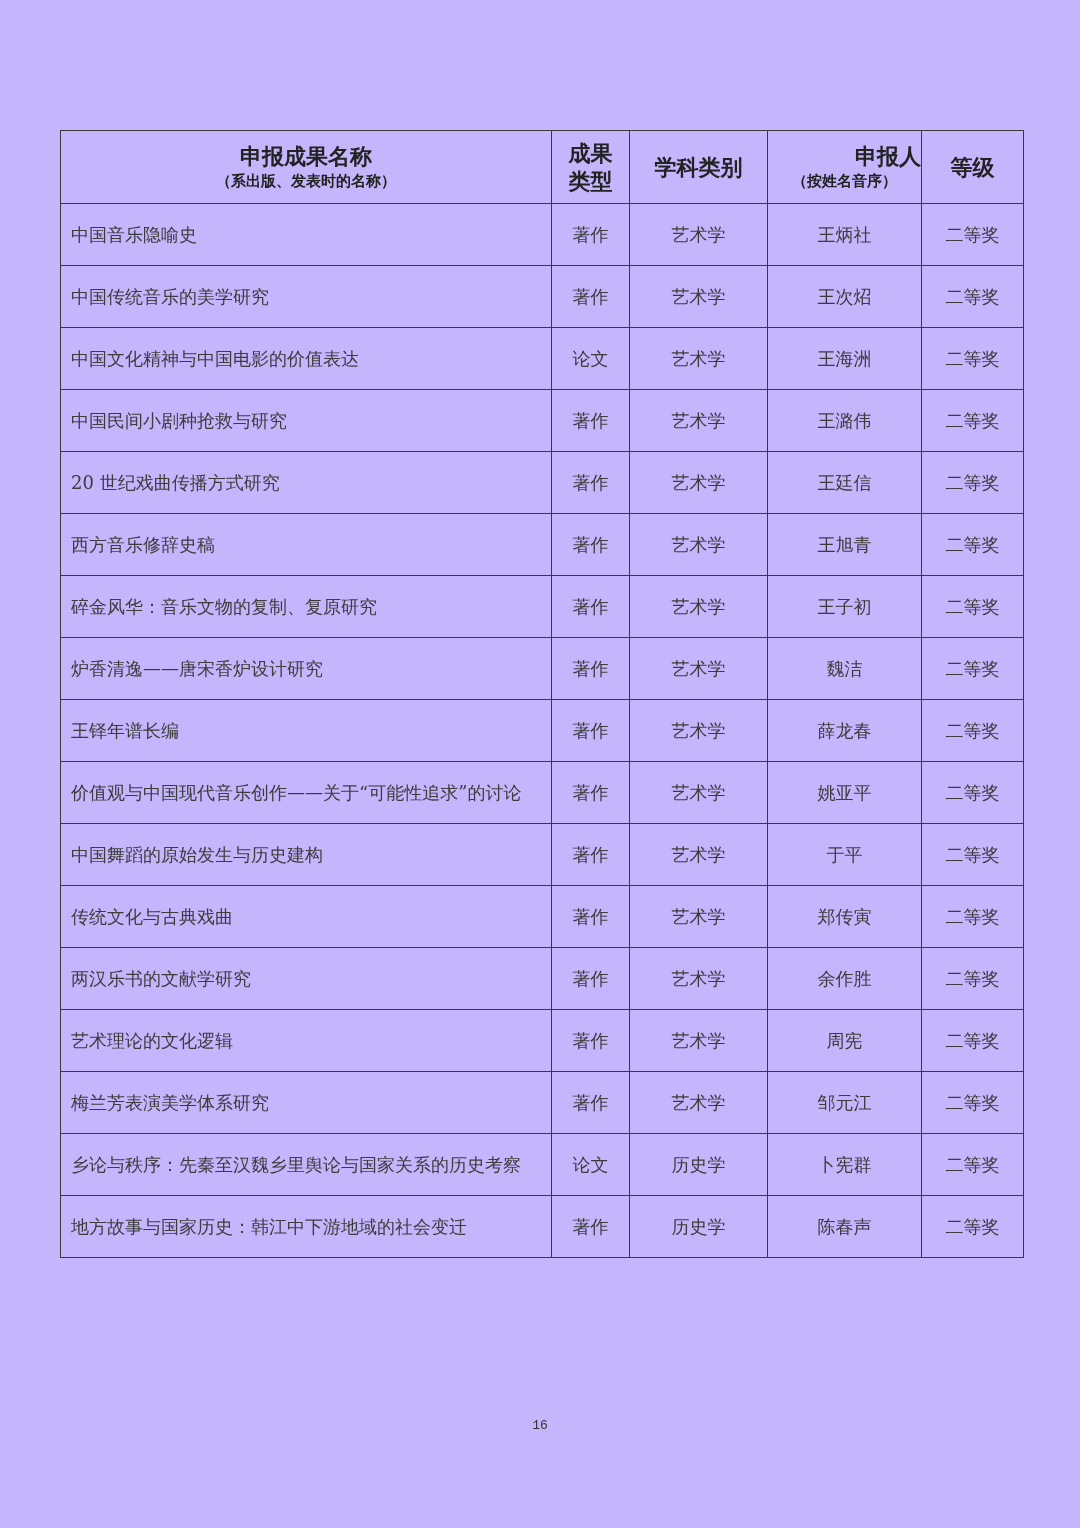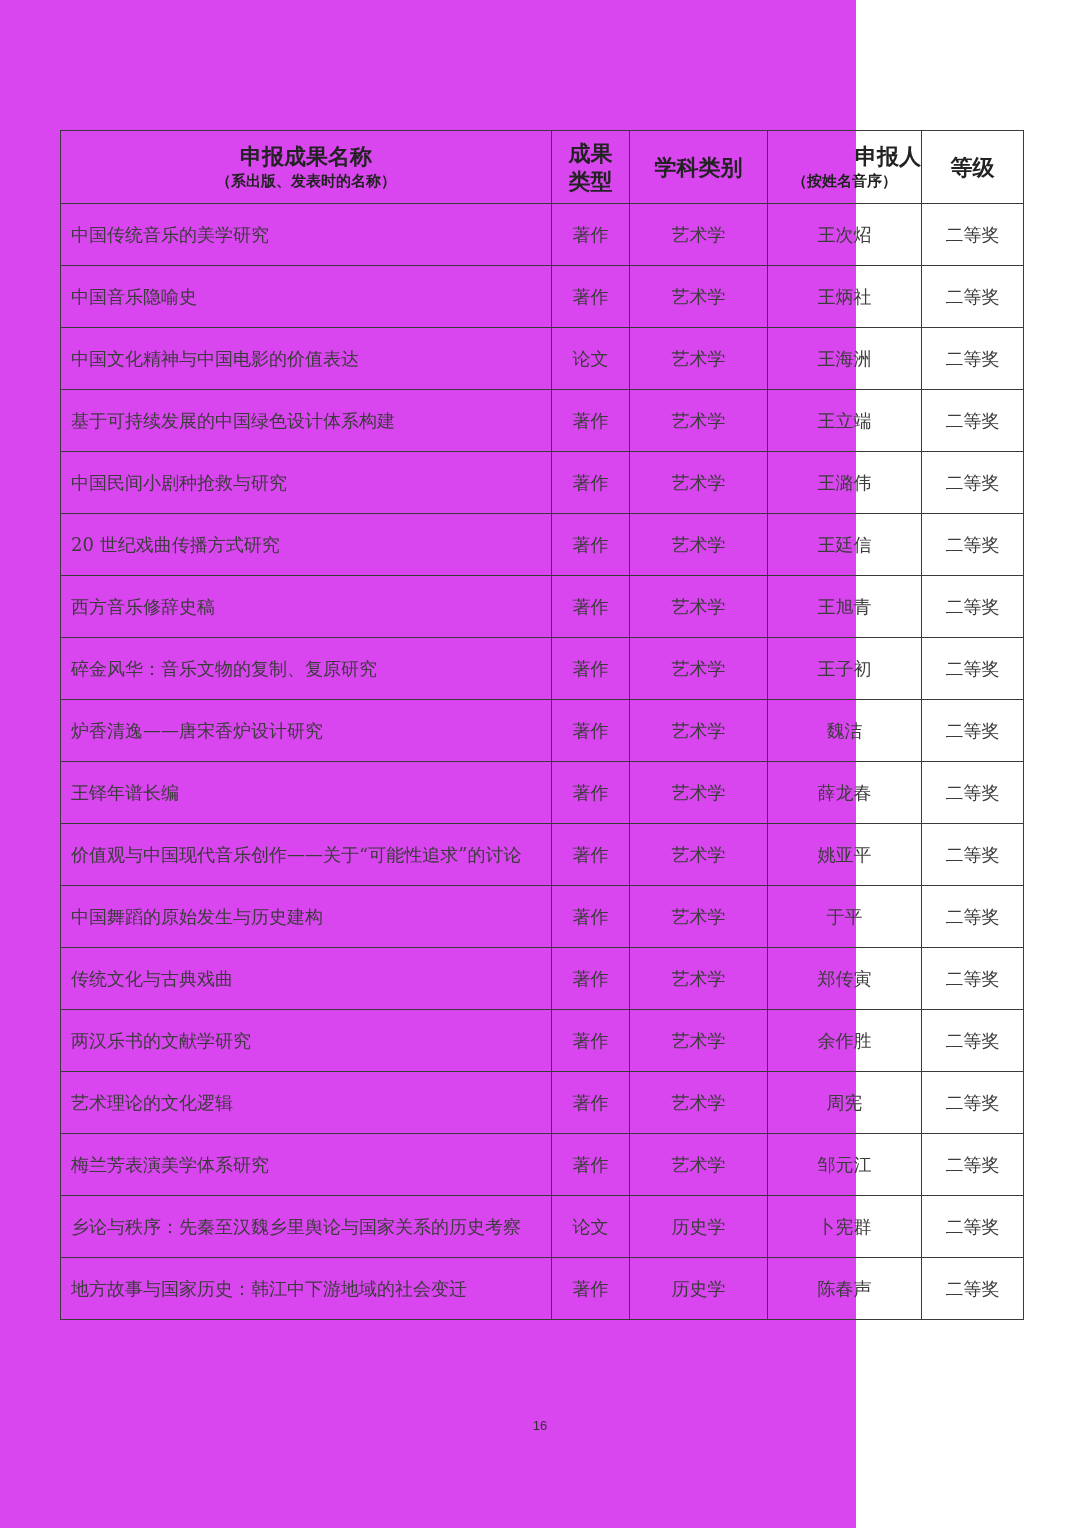--- a/index.html
+++ b/index.html
@@ -11,22 +11,22 @@
       width: 1080px;
       height: 1528px;
       position: relative;
       overflow: hidden;
       font-family: "DejaVu Serif", "Liberation Serif", serif;
       color: #333333;
     }
     .page {
       position: absolute;
       left: 0; top: 0;
-      width: 856px; height: 1528px;
-      background: #d946ef;
+      width: 1080px; height: 1528px;
+      background: #c4b5fd;
     }
     table.awards {
       position: absolute;
       left: 60px;
       top: 130px;
       width: 963px;
       border-collapse: collapse;
       table-layout: fixed;
     }
     table.awards th, table.awards td {
@@ -64,21 +64,21 @@
     col.c2 { width: 78px; }
     col.c3 { width: 138px; }
     col.c4 { width: 154px; }
     col.c5 { width: 102px; }
     .page-number {
       position: absolute;
       left: 0;
       width: 1080px;
       top: 1418px;
       text-align: center;
-      font-family: Liberation Sans, sans-serif;
+      font-family: Liberation Mono, monospace;
       font-size: 13px;
       color: #333333;
     }
   </style>
 </head>
 <body>
 
 <div class="page">
   <table class="awards">
     <colgroup>
@@ -101,45 +101,38 @@
         <th>学科类别</th>
         <th>
           <span style="display:block;text-align:right;">申报人</span>
           <span class="sub">（按姓名音序）</span>
         </th>
         <th>等级</th>
       </tr>
     </thead>
     <tbody id="rows">
         <tr>
+          <td class="title">中国音乐隐喻史</td>
+          <td>著作</td>
+          <td>艺术学</td>
+          <td>王炳社</td>
+          <td>二等奖</td>
+        </tr>
+        <tr>
           <td class="title">中国传统音乐的美学研究</td>
           <td>著作</td>
           <td>艺术学</td>
           <td>王次炤</td>
-          <td>二等奖</td>
-        </tr>
-        <tr>
-          <td class="title">中国音乐隐喻史</td>
-          <td>著作</td>
-          <td>艺术学</td>
-          <td>王炳社</td>
           <td>二等奖</td>
         </tr>
         <tr>
           <td class="title">中国文化精神与中国电影的价值表达</td>
           <td>论文</td>
           <td>艺术学</td>
           <td>王海洲</td>
-          <td>二等奖</td>
-        </tr>
-        <tr>
-          <td class="title">基于可持续发展的中国绿色设计体系构建</td>
-          <td>著作</td>
-          <td>艺术学</td>
-          <td>王立端</td>
           <td>二等奖</td>
         </tr>
         <tr>
           <td class="title">中国民间小剧种抢救与研究</td>
           <td>著作</td>
           <td>艺术学</td>
           <td>王潞伟</td>
           <td>二等奖</td>
         </tr>
         <tr>

